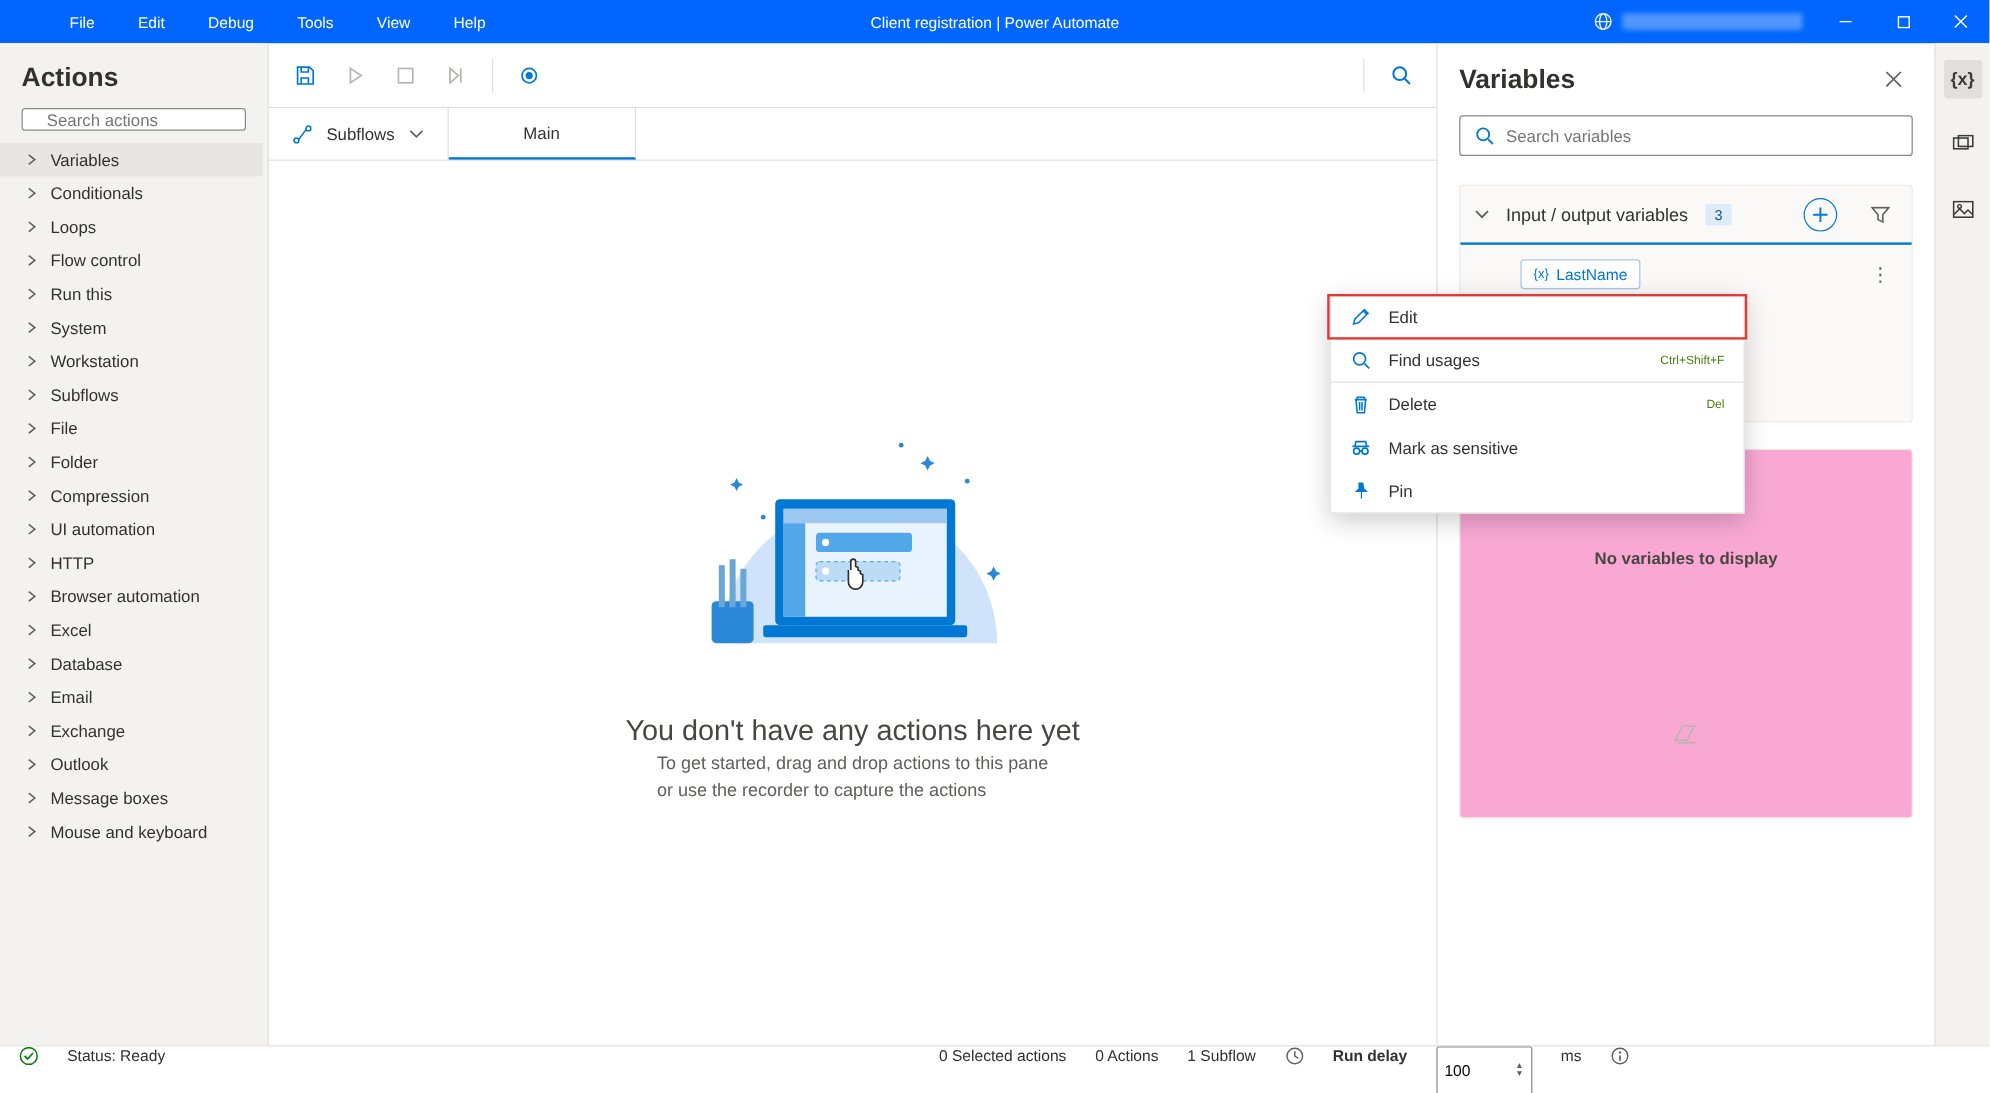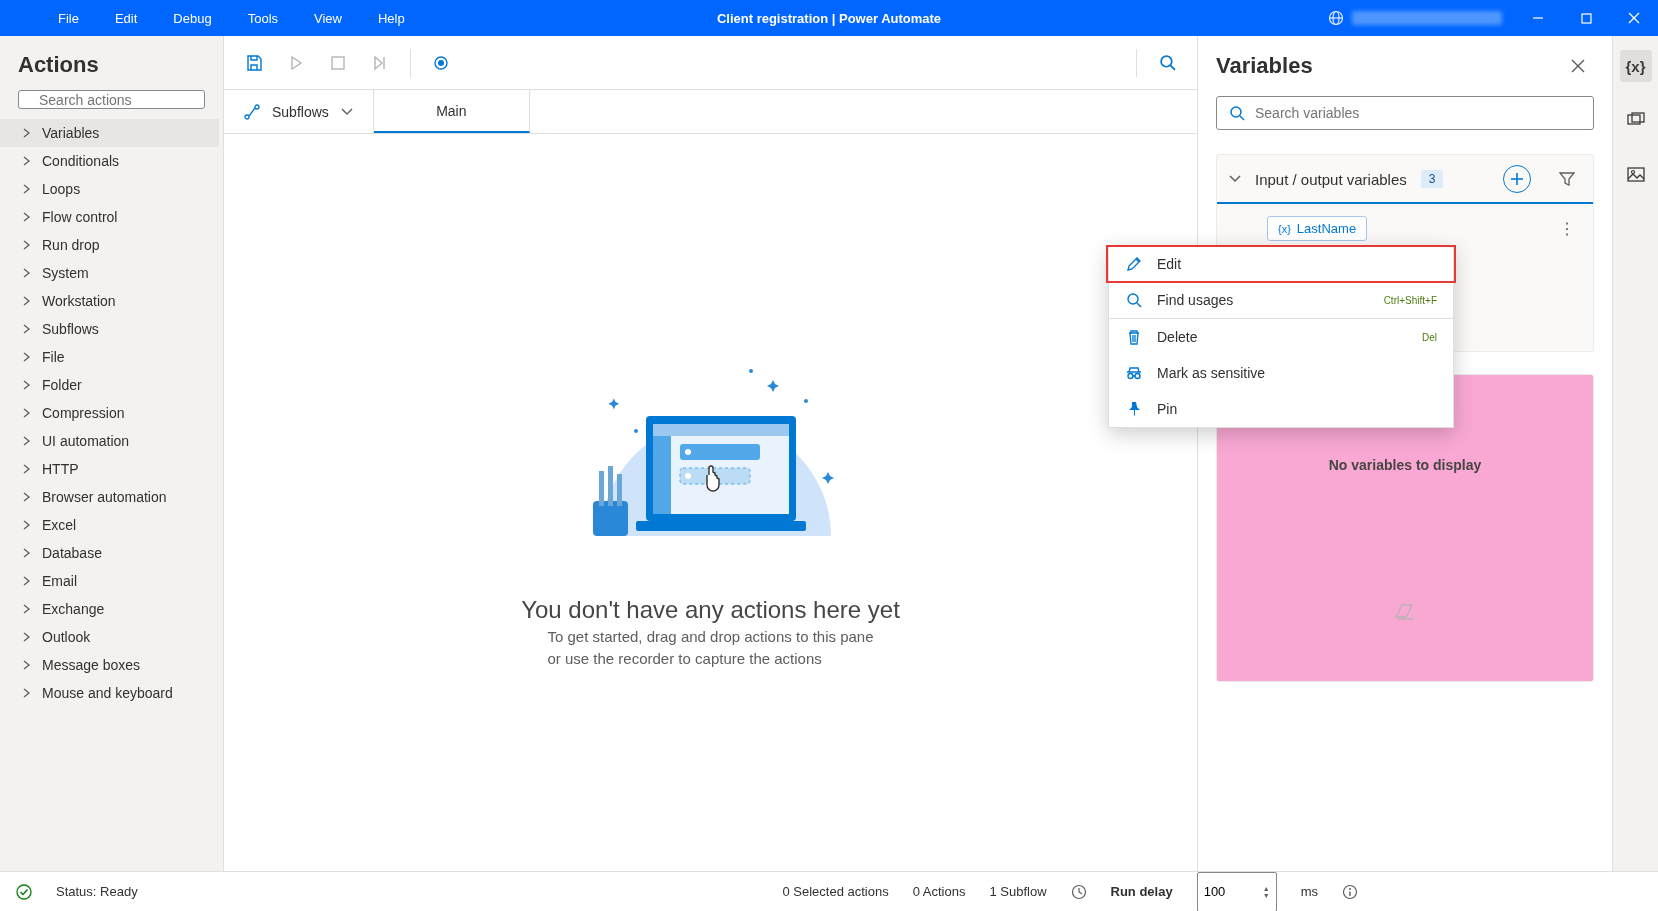--- a/index.html
+++ b/index.html
@@ -2,21 +2,21 @@
 <html><head>
 <meta charset="utf-8">
 <style>
 * { margin: 0; padding: 0; box-sizing: border-box; font-family: "Segoe UI", Tahoma, sans-serif; }
 html, body { width: 1658px; height: 911px; overflow: hidden; background: #fff; }
 
 
 .titlebar { height: 36px; background: #0066ff; display: flex; align-items: center; color: #fff; font-size: 13px; }
 .titlebar .menu { display: flex; gap: 0; padding-left: 40px; }
 .titlebar .menu-item { padding: 0 18px; height: 36px; display: flex; align-items: center; cursor: pointer; }
-.titlebar .title { position: absolute; left: 50%; transform: translateX(-50%); font-size: 13px; font-weight: bold; }
+.titlebar .title { position: absolute; left: 50%; transform: translateX(-50%); font-size: 13px; }
 .titlebar .right { margin-left: auto; display: flex; align-items: center; }
 .titlebar .env { display: flex; align-items: center; gap: 8px; margin-right: 12px; opacity: .9; }
 .titlebar .env .blur { width: 150px; height: 14px; background: rgba(255,255,255,.35); border-radius: 2px; filter: blur(2px); }
 .titlebar .winbtn { width: 48px; height: 36px; display: flex; align-items: center; justify-content: center; cursor: pointer; }
 
 
 .app-body { display: flex; height: calc(100% - 36px - 40px); }
 
 
 .actions-panel { width: 224px; background: #f3f2f1; border-right: 1px solid #e1dfdd; display: flex; flex-direction: column; }
@@ -87,21 +87,21 @@
 
 
 .ctx-menu { position: absolute; top: 245px; left: 1108px; width: 346px; background: #fff; box-shadow: 0 6px 20px rgba(0,0,0,.2); border: 1px solid #e1dfdd; z-index: 50; }
 .ctx-item { display: flex; align-items: center; gap: 14px; padding: 10px 16px; font-size: 14px; color: #323130; cursor: pointer; }
 .ctx-item .ico { width: 18px; color: #0078d4; display: flex; justify-content: center; }
 .ctx-item .sc { margin-left: auto; color: #4d7c0f; font-size: 10px; }
 .ctx-sep { height: 1px; background: #e1dfdd; }
 .ctx-highlight { position: absolute; top: 245px; left: 1106px; width: 350px; height: 38px; border: 2px solid #e53935; z-index: 60; pointer-events: none; }
 
 
-.statusbar { height: 40px; border-top: 1px solid #e1dfdd; display: flex; align-items: center; padding: 0 16px; font-size: 13px; color: #323130; gap: 24px; background: #fff; }
+.statusbar { height: 40px; border-top: 1px solid #e1dfdd; display: flex; padding: 0 16px; font-size: 13px; color: #323130; gap: 24px; background: #fff; }
 .statusbar .chk { color: #107c10; }
 .statusbar .sp { flex: 1; }
 .statusbar .delay-input { width: 80px; height: 40px; border: 1px solid #8a8886; border-radius: 2px; padding: 0 6px; display: flex; align-items: center; }
 .statusbar .delay-input input { border: none; outline: none; width: 48px; font-size: 13px; }
 .statusbar .spin { display: flex; flex-direction: column; margin-left: auto; }
 .statusbar .spin span { font-size: 7px; color: #605e5c; line-height: 7px; cursor: pointer; }
 .statusbar .info { color: #605e5c; }
 
 svg { display: block; }
 </style>
@@ -189,21 +189,21 @@
             </svg>
           </span>
           <span>Flow control</span>
         </div>
       <div class="action-row">
           <span class="chev">
             <svg width="8" height="10">
               <path d="M1 1 L6 5 L1 9" fill="none" stroke="#605e5c" stroke-width="1.3"></path>
             </svg>
           </span>
-          <span>Run drop</span>
+          <span>Run this</span>
         </div>
       <div class="action-row">
           <span class="chev">
             <svg width="8" height="10">
               <path d="M1 1 L6 5 L1 9" fill="none" stroke="#605e5c" stroke-width="1.3"></path>
             </svg>
           </span>
           <span>System</span>
         </div>
       <div class="action-row">

